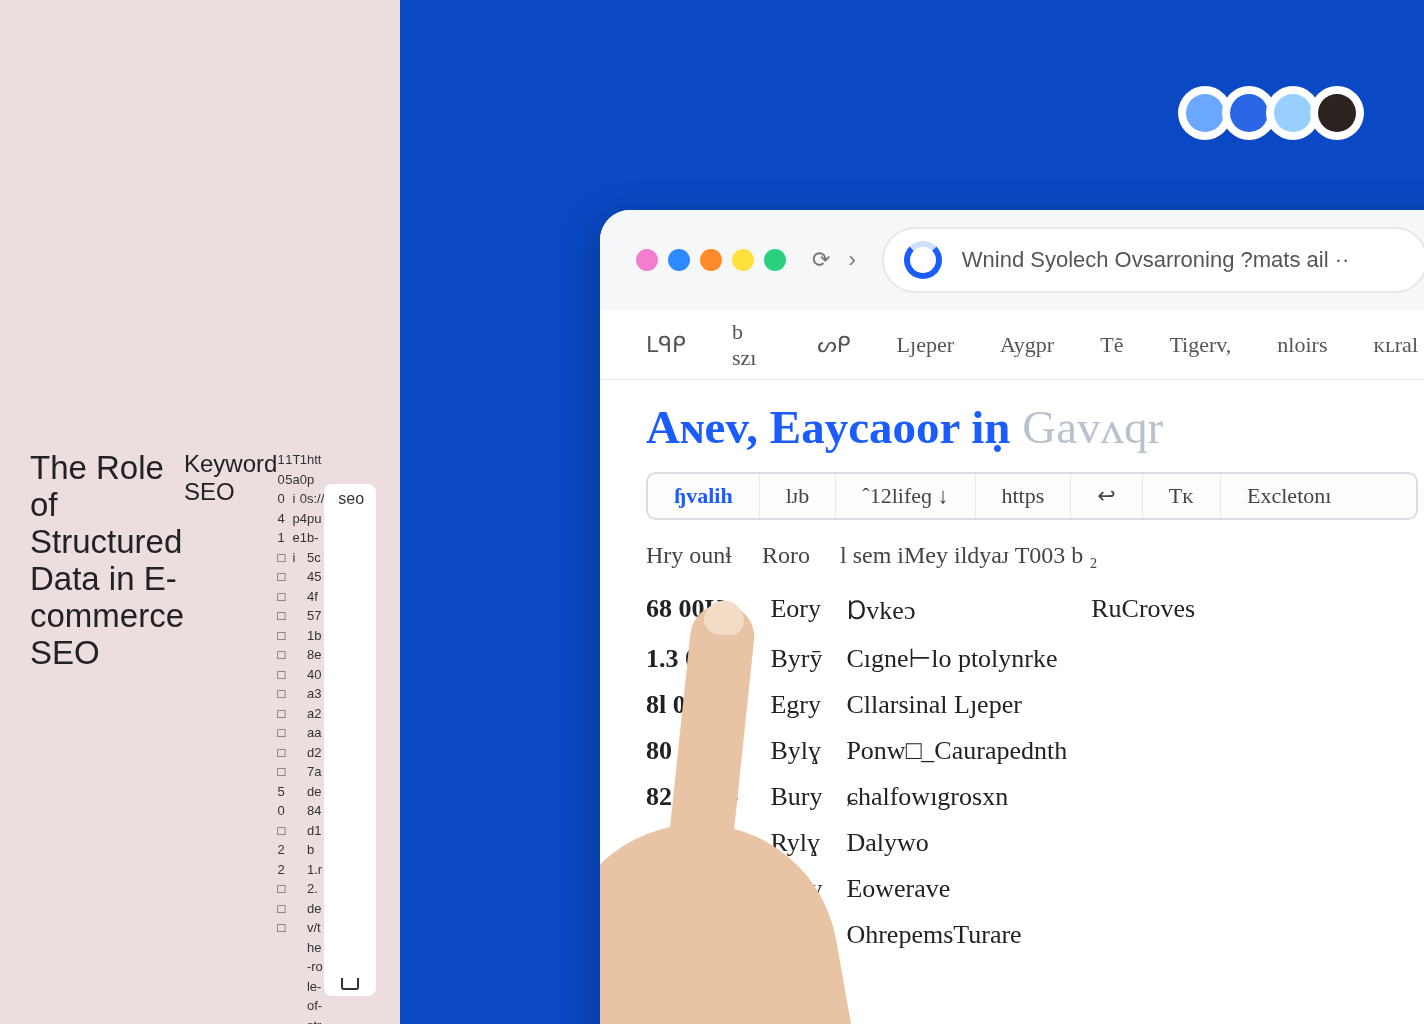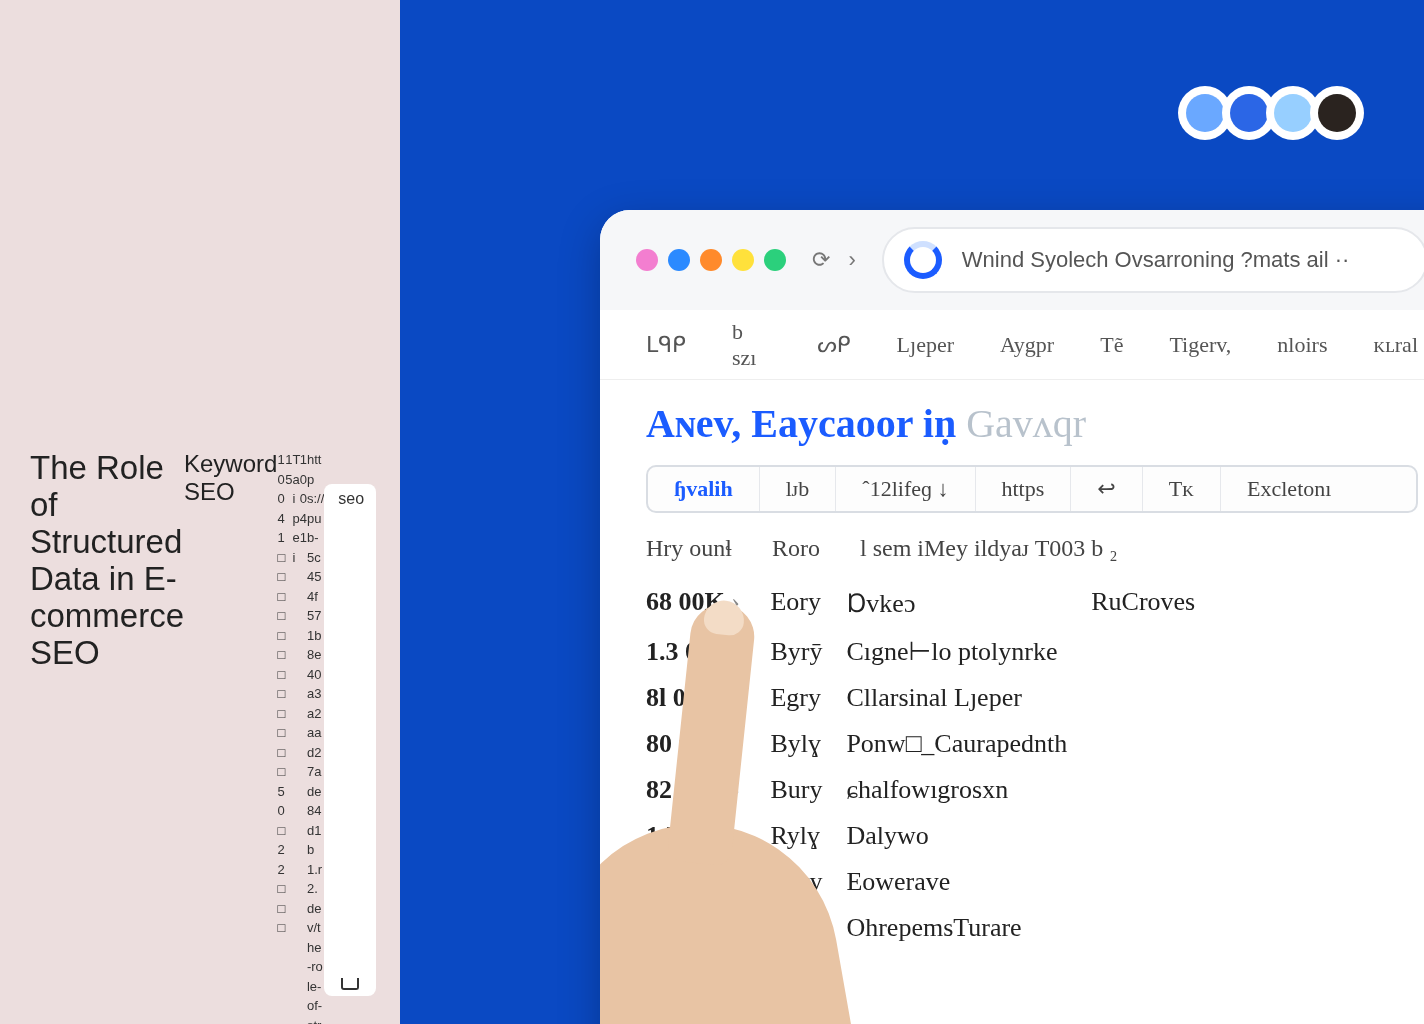--- a/index.html
+++ b/index.html
@@ -139,21 +139,21 @@
     gap: 46px;
     padding: 0 46px;
     color: #555;
     font-size: 22px;
     border-bottom: 1px solid #eee;
     font-family: Georgia, serif;
   }
   .content { padding: 20px 46px; }
   .headline {
     font-family: Georgia, serif;
-    font-size: 40px;
+    font-size: 47px;
     color: #1b5cff;
     font-weight: 600;
   }
   .headline .muted { color: #b8c2cc; font-weight: 400; }
   .toolbar {
     margin-top: 18px;
     border: 2px solid #d9dde3;
     border-radius: 10px;
     height: 48px;
     display: flex;
@@ -169,21 +169,21 @@
     height: 100%;
     display: flex; align-items: center; gap: 8px;
     white-space: nowrap;
   }
   .toolbar .cell:first-child { color: #1b5cff; font-weight:600;}
   .sub-header {
     margin-top: 22px;
     font-family: Georgia, serif;
     font-size: 24px;
     color: #444;
-    display: flex; gap: 40px;
+    display: flex; gap: 30px;
   }
   table {
     margin-top: 14px;
     border-collapse: collapse;
     font-family: Georgia, serif;
     font-size: 26px;
     color: #222;
   }
   table td { padding: 8px 24px 8px 0; white-space: nowrap;}
   table td.k { font-weight: 700; }

